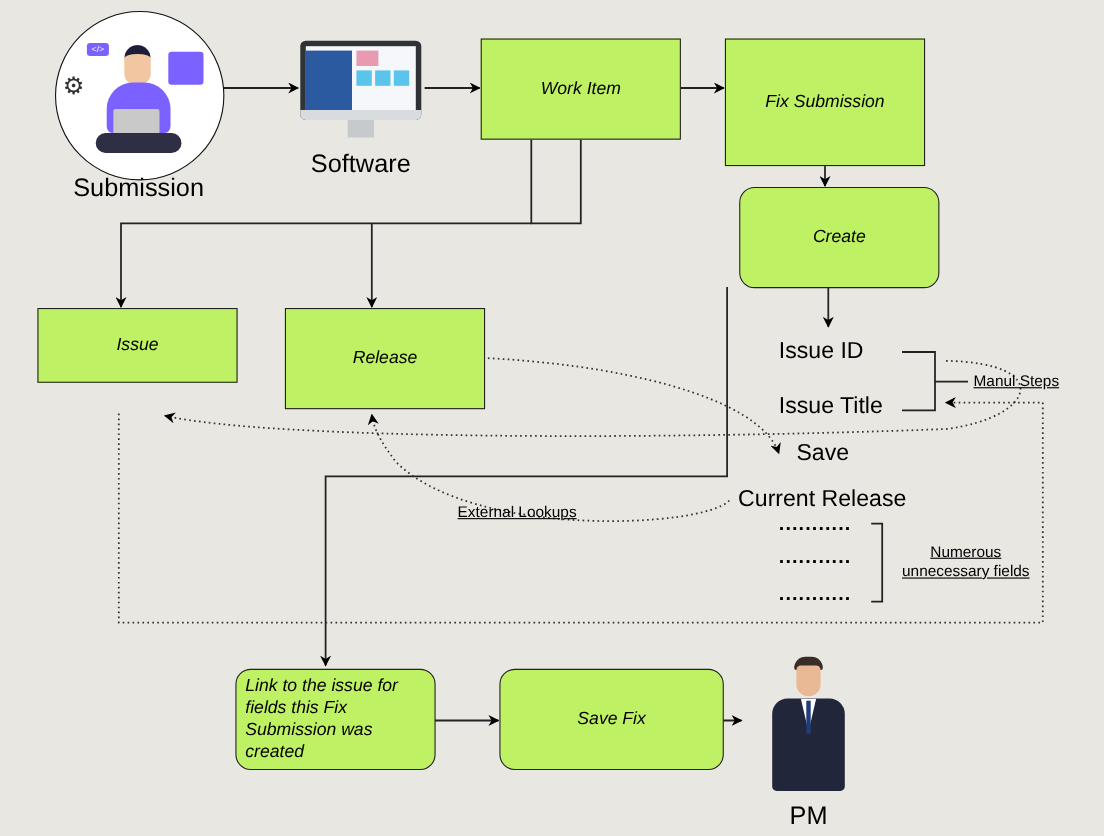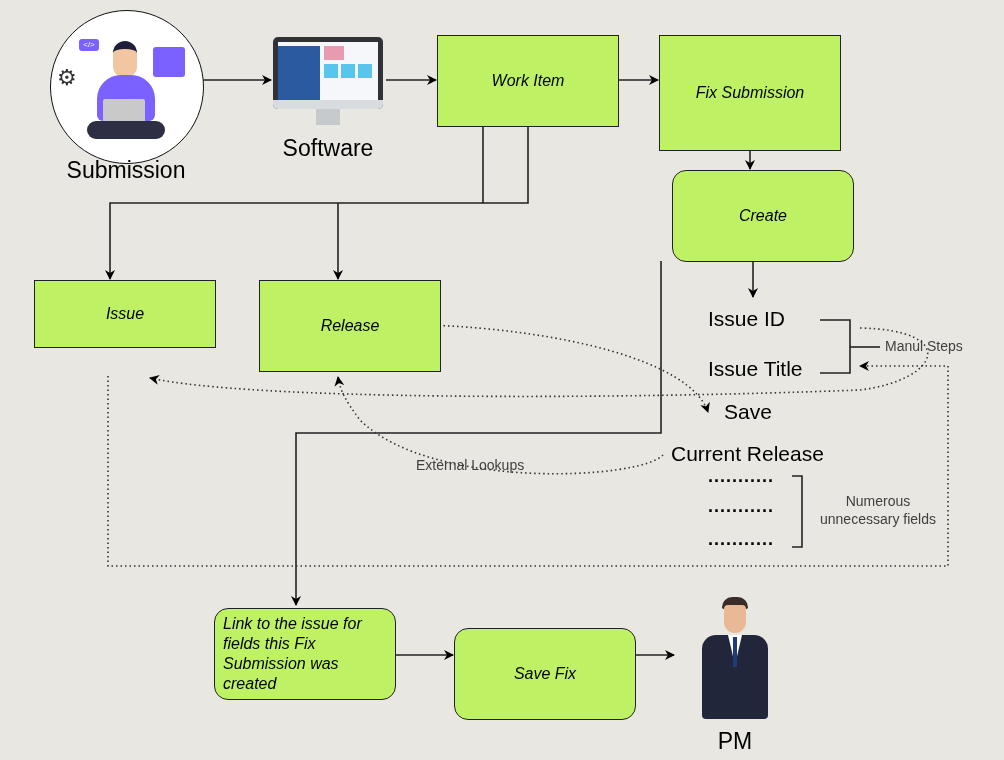--- a/index.html
+++ b/index.html
@@ -4,21 +4,21 @@
 <style>
   html, body { margin: 0; padding: 0; }
   body { width: 1004px; height: 760px; background: #e8e7e1; position: relative; overflow: hidden;
          font-family: "Liberation Sans", sans-serif; color: #000; }
   svg.wires { position: absolute; left: 0; top: 0; width: 1004px; height: 760px; }
   .box { position: absolute; background: #bef264; border: 1.5px solid #222; box-sizing: border-box;
          display: flex; align-items: center; justify-content: center; text-align: left; font-size: 16px; font-style: italic; }
   .rounded { border-radius: 14px; }
   .label { position: absolute; white-space: nowrap; }
   .big { font-size: 21px; }
-  .blue { color: #404040; font-size: 14px; text-align: center; }
+  .blue { color: #000000; font-size: 14px; text-align: center; text-decoration: underline; }
   .caption { font-size: 23px; position: absolute; text-align: center; }
 </style>
 </head>
 <body>
 
 <svg class="wires" viewBox="0 0 1004 760">
   <defs>
     <marker id="arr" markerWidth="10" markerHeight="10" refX="9" refY="5" orient="auto" markerUnits="userSpaceOnUse">
       <path d="M0,0 L10,5 L0,10 L3,5 z" fill="#000"></path>
     </marker>
@@ -73,21 +73,21 @@
 </div>
 <div style="position:absolute;left:316px;top:109px;width:24px;height:16px;background:#c7cacd;"></div>
 <div class="caption" style="left:268px;top:135px;width:120px;">Software</div>
 
 <div class="box" style="left:437px;top:35px;width:182px;height:92px;">Work Item</div>
 <div class="box" style="left:659px;top:35px;width:182px;height:116px;">Fix Submission</div>
 <div class="box rounded" style="left:659px;top:170px;width:182px;height:92px;margin-left:13px;">Create</div>
 <div class="box" style="left:34px;top:280px;width:182px;height:68px;">Issue</div>
 <div class="box" style="left:259px;top:280px;width:182px;height:92px;">Release</div>
 <div class="box rounded" style="left:214px;top:608px;width:182px;height:92px;padding:4px 8px;line-height:20px;">Link to the issue for fields this Fix Submission was created</div>
-<div class="box rounded" style="left:454px;top:608px;width:182px;height:92px;margin-top:20px;">Save Fix</div>
+<div class="box rounded" style="left:454px;top:608px;width:204px;height:92px;">Save Fix</div>
 
 <div class="label big" style="left:708px;top:307px;">Issue ID</div>
 <div class="label big" style="left:708px;top:357px;">Issue Title</div>
 <div class="label big" style="left:724px;top:400px;">Save</div>
 <div class="label big" style="left:671px;top:442px;">Current Release</div>
 <div class="label big" style="left:708px;top:466px;font-weight:bold;letter-spacing:1px;font-size:18px;">...........</div>
 <div class="label big" style="left:708px;top:496px;font-weight:bold;letter-spacing:1px;font-size:18px;">...........</div>
 <div class="label big" style="left:708px;top:529px;font-weight:bold;letter-spacing:1px;font-size:18px;">...........</div>
 
 <div class="label blue" style="left:885px;top:338px;">Manul Steps</div>

